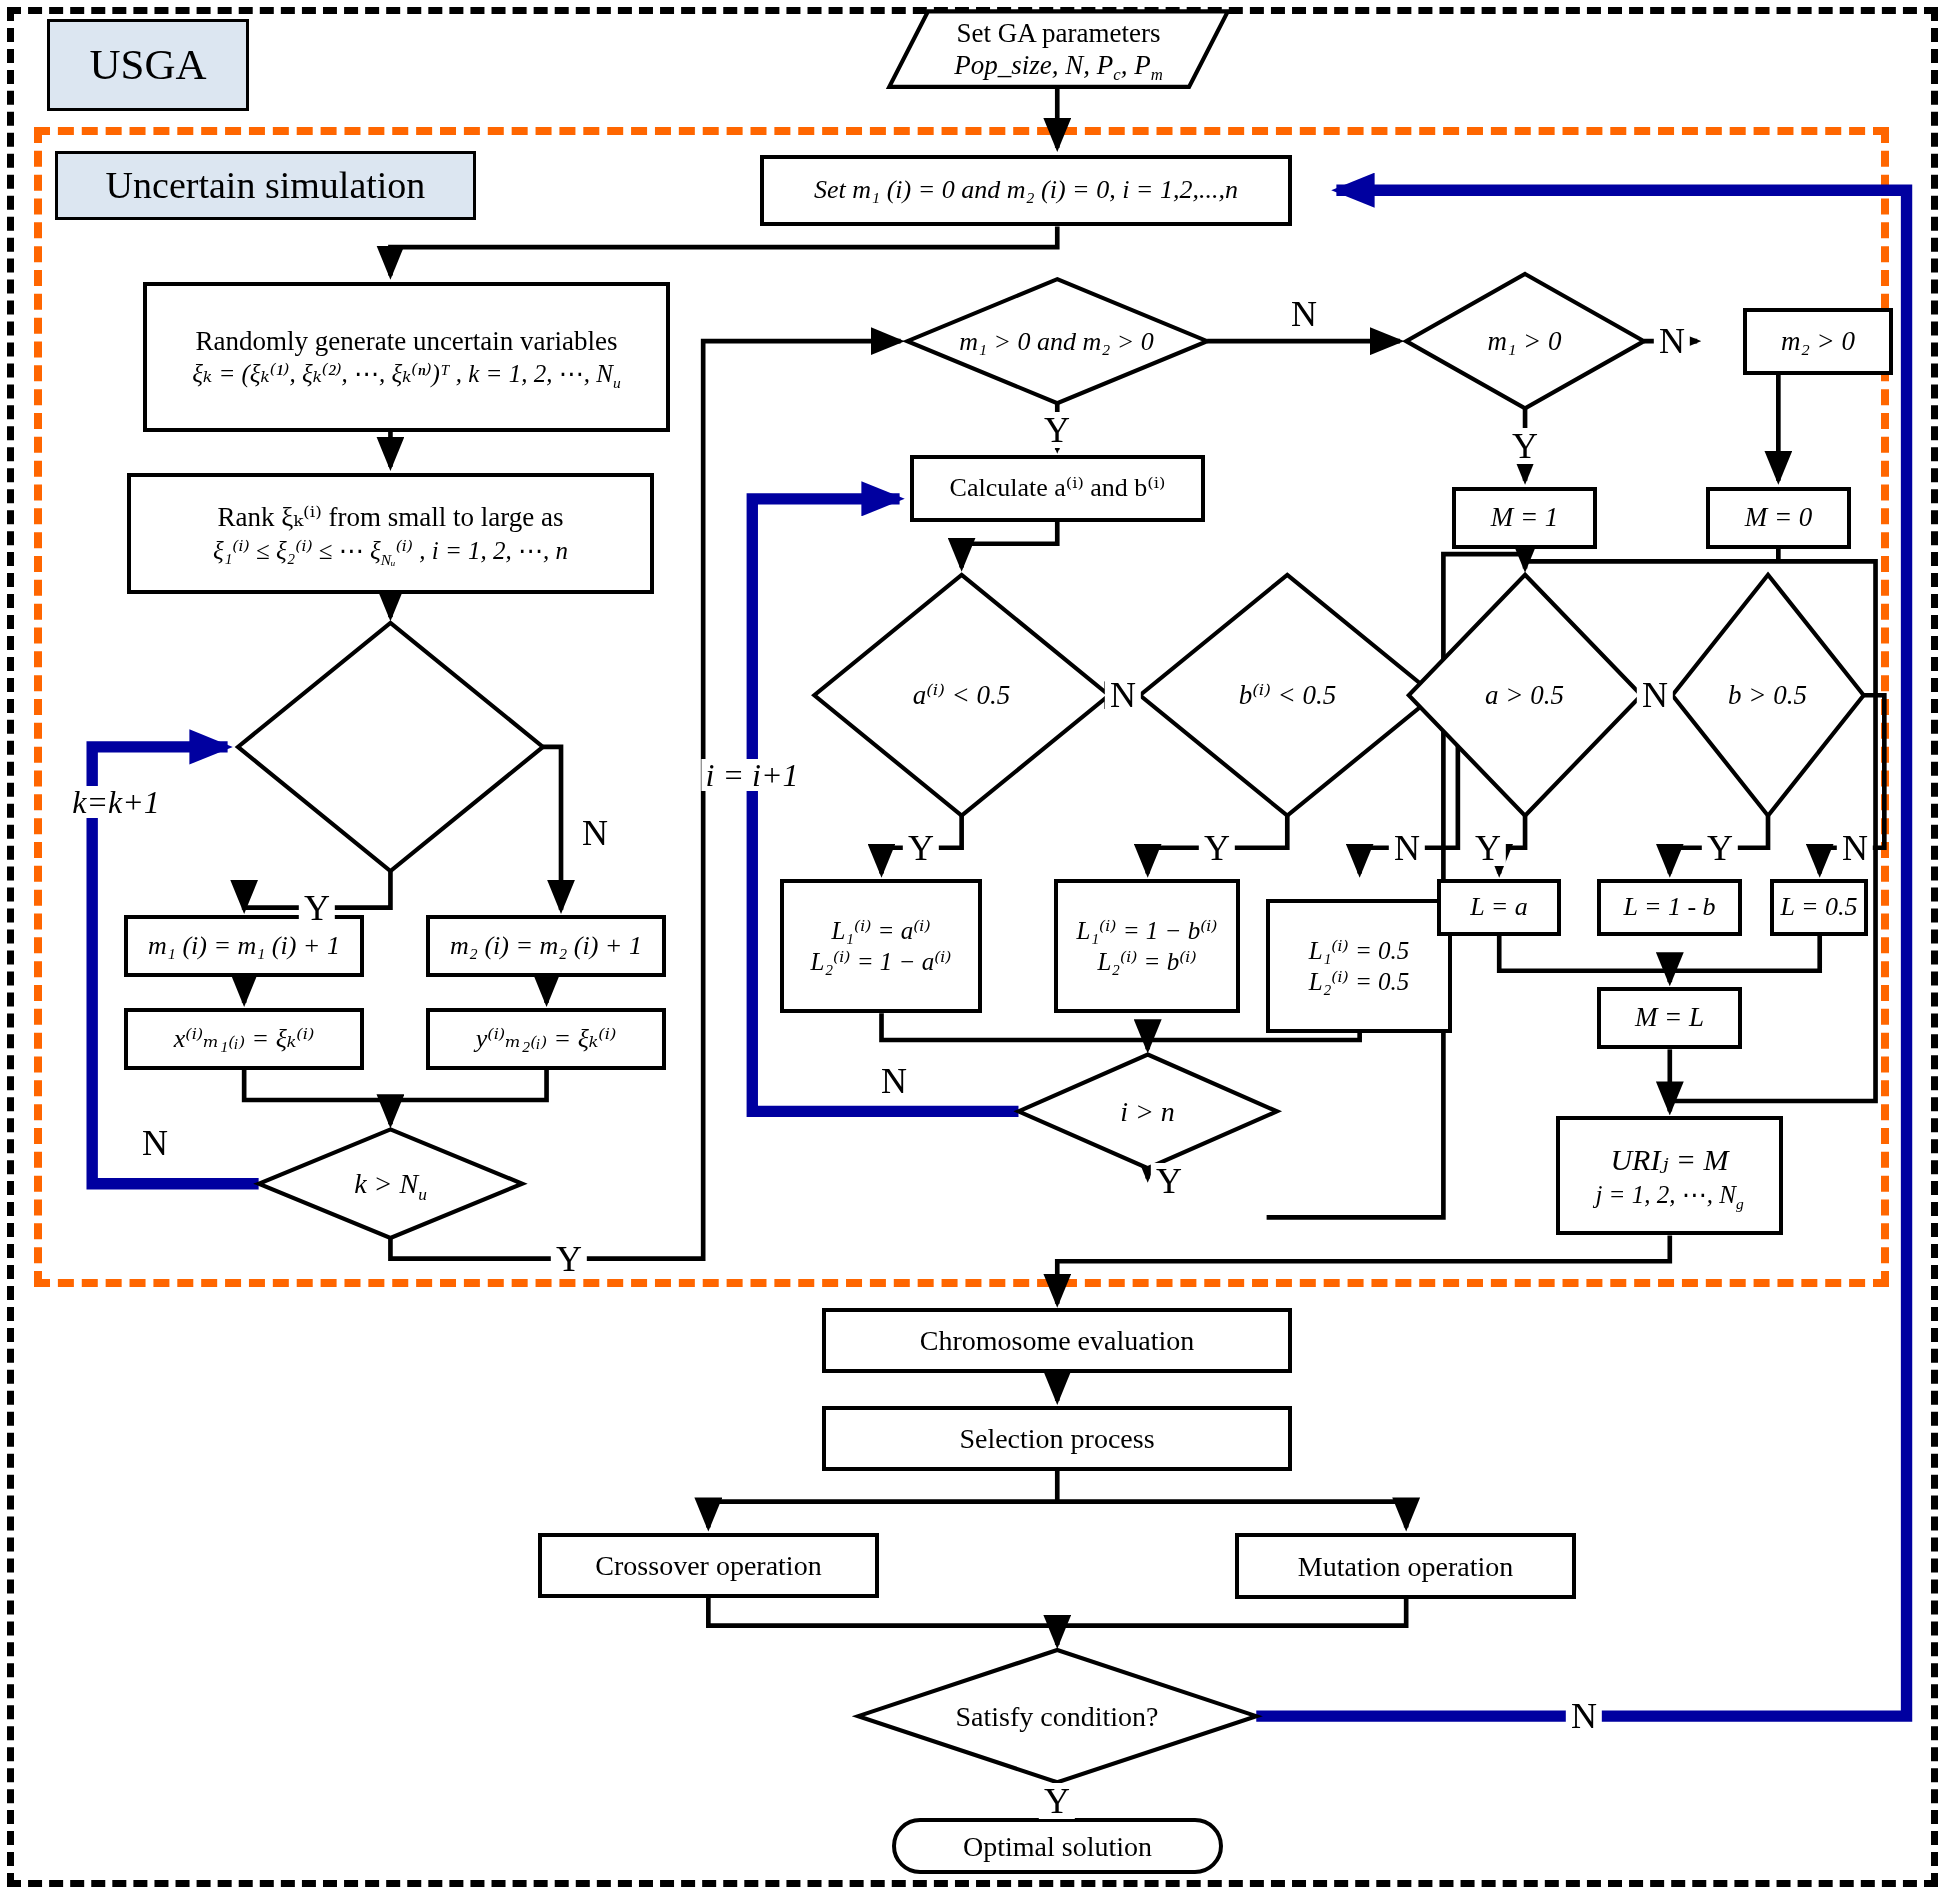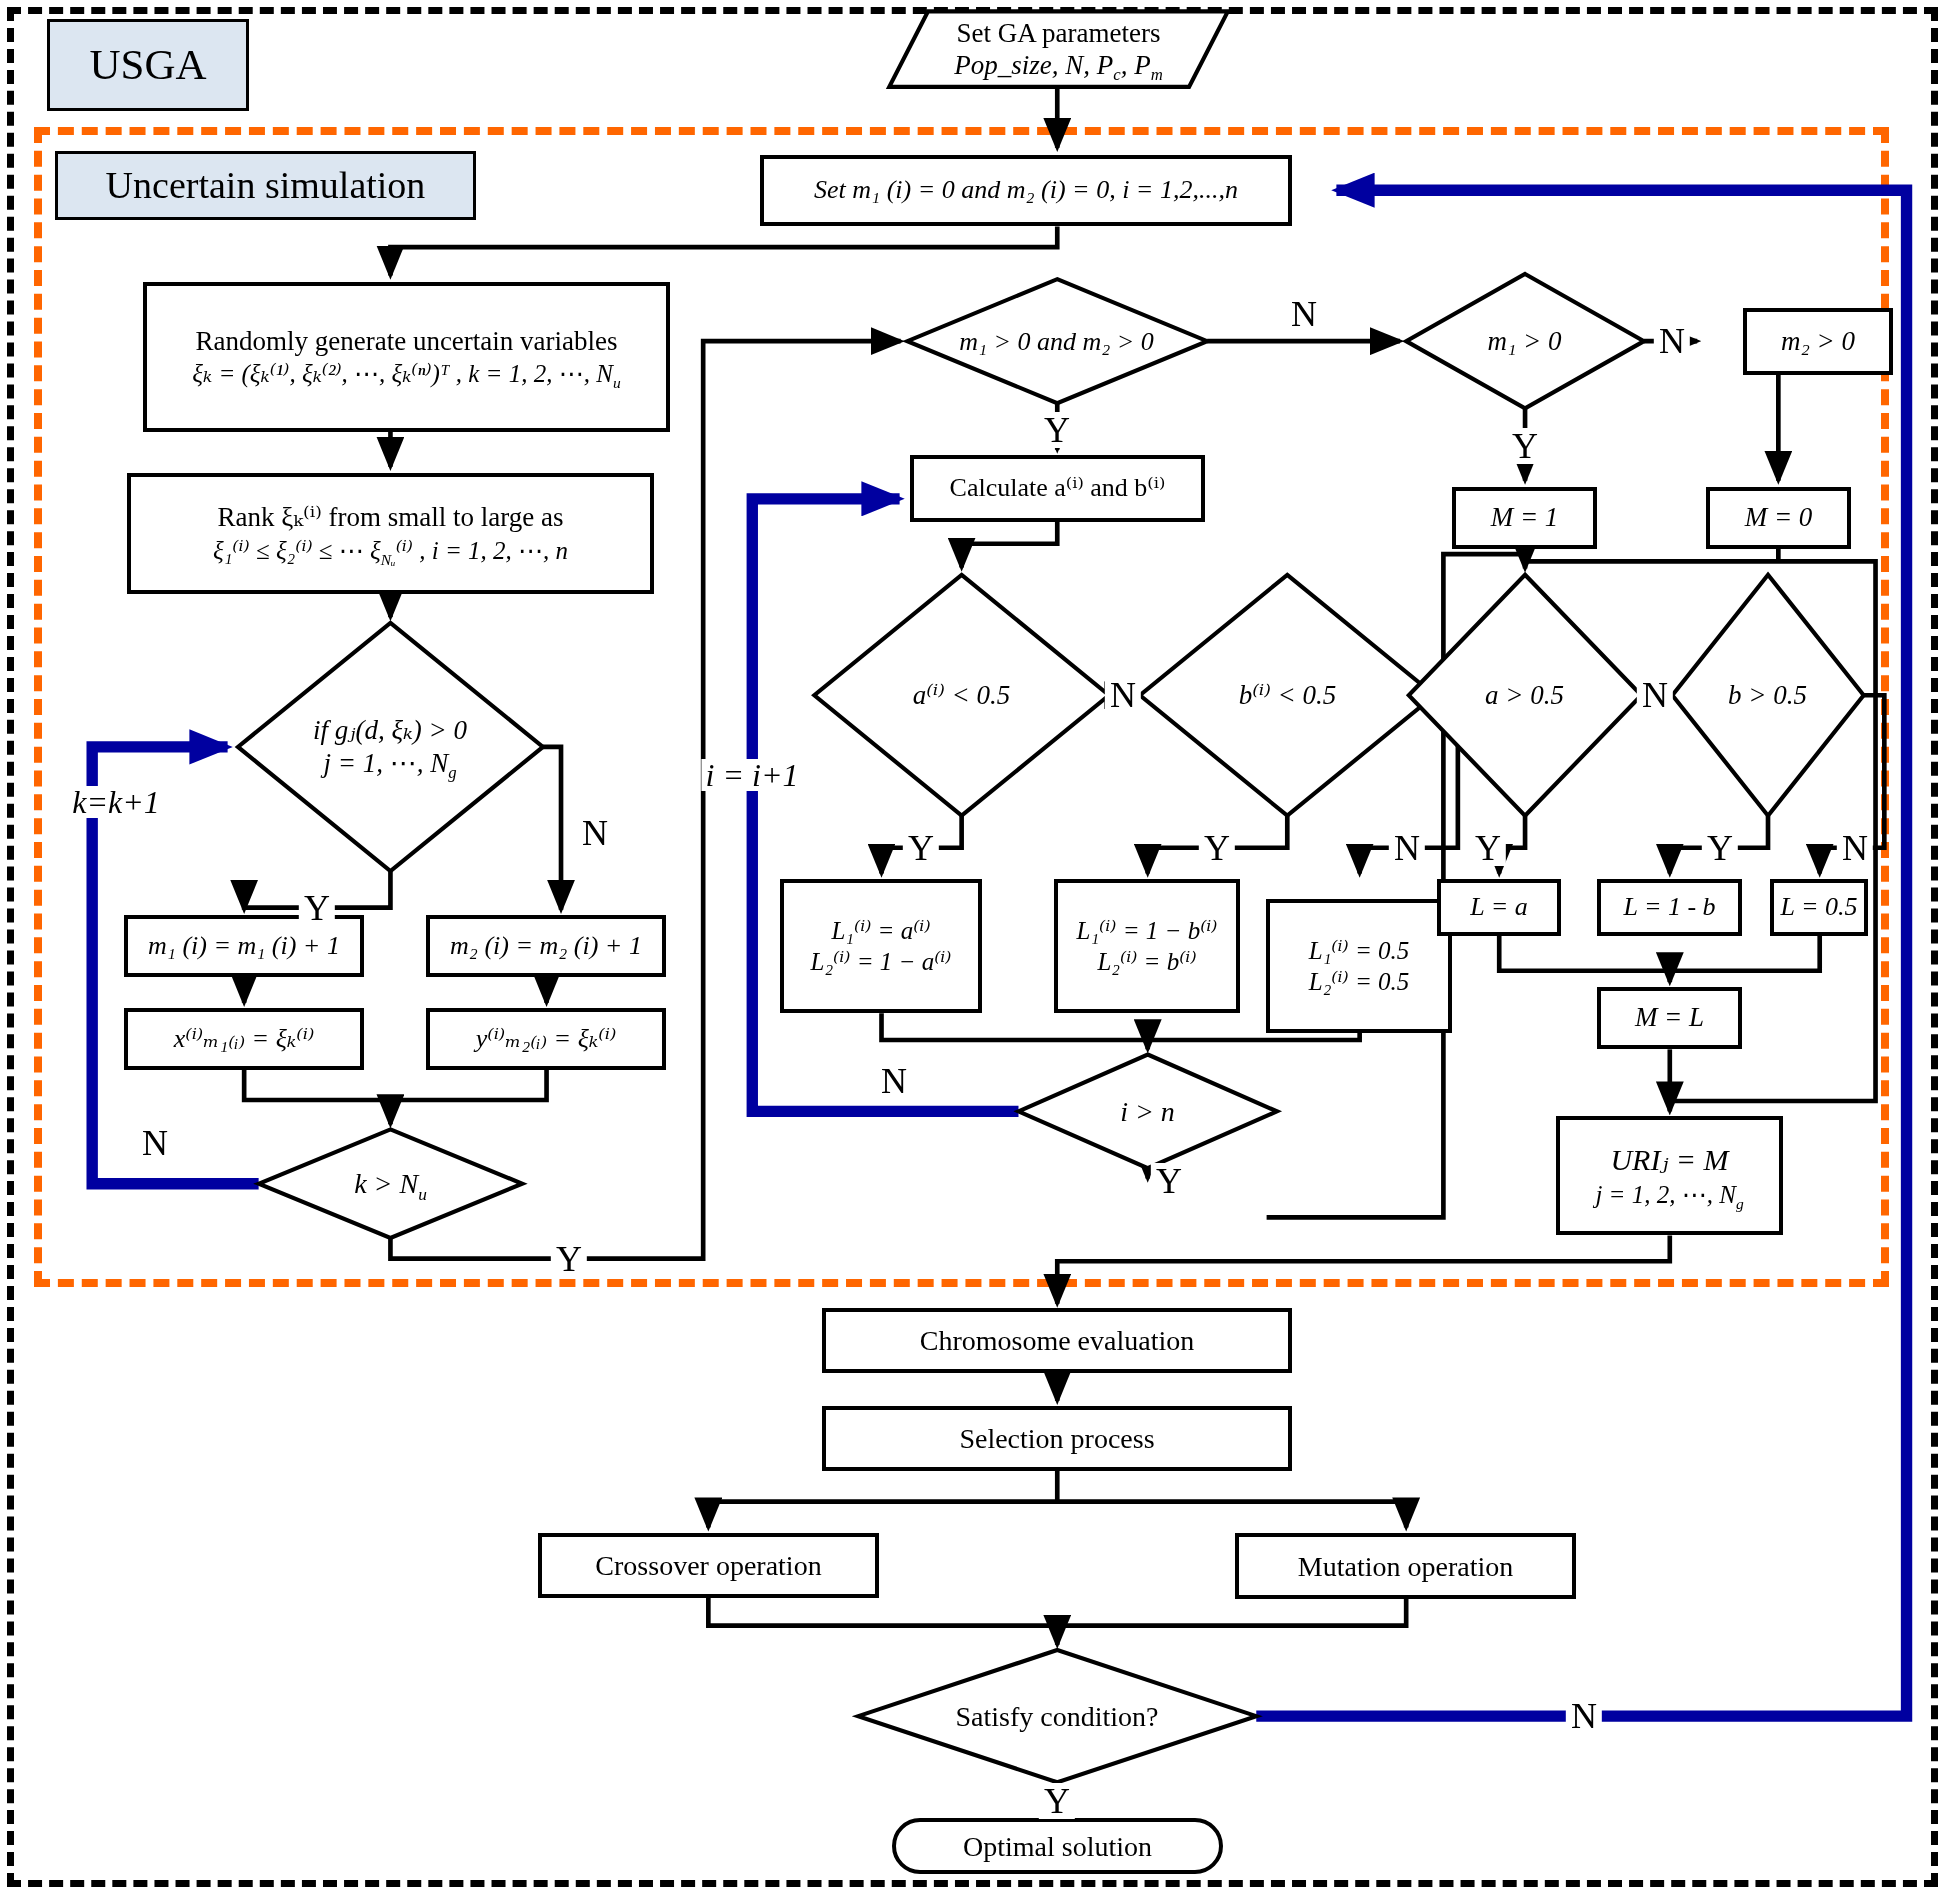--- a/index.html
+++ b/index.html
@@ -119,24 +119,20 @@
   <div class="box" style="left:127px;top:282px;width:527px;height:150px;font-size:27px;margin-left:16px;">
     <span class="line">Randomly generate uncertain variables</span>
     <span class="line it" style="font-size:25px;text-align:center;"><span>ξₖ = (ξₖ⁽¹⁾, ξₖ⁽²⁾, ⋯, ξₖ⁽ⁿ⁾)ᵀ ,  k = 1, 2, ⋯, N</span><sub>u</sub></span>
   </div>
 
   <div class="box" style="left:127px;top:473px;width:527px;height:121px;font-size:27px;">
     <span class="line">Rank ξₖ⁽ⁱ⁾ from small to large as</span>
     <span class="line it" style="font-size:25px;"><span>ξ₁⁽ⁱ⁾ ≤ ξ₂⁽ⁱ⁾ ≤ ⋯ ξ</span><sub>Nᵤ</sub><span>⁽ⁱ⁾ ,  i = 1, 2, ⋯, n</span></span>
   </div>
 
-  <div class="lbl it" style="left:261px;top:682px;width:258px;height:129px;font-size:27px;">
-    <span class="line">if gⱼ(d, ξₖ) &gt; 0</span>
-    <span class="line"><span>j = 1, ⋯, N</span><sub>g</sub></span>
-  </div>
 
   <div class="box" style="left:124px;top:915px;width:240px;height:62px;font-size:26px;">
     <span class="it">m₁ (i) = m₁ (i) + 1</span>
   </div>
   <div class="box" style="left:426px;top:915px;width:240px;height:62px;font-size:26px;">
     <span class="it">m₂ (i) = m₂ (i) + 1</span>
   </div>
 
   <div class="box" style="left:124px;top:1008px;width:240px;height:62px;font-size:26px;">
     <span class="it">x⁽ⁱ⁾ₘ₁₍ᵢ₎ = ξₖ⁽ⁱ⁾</span>

